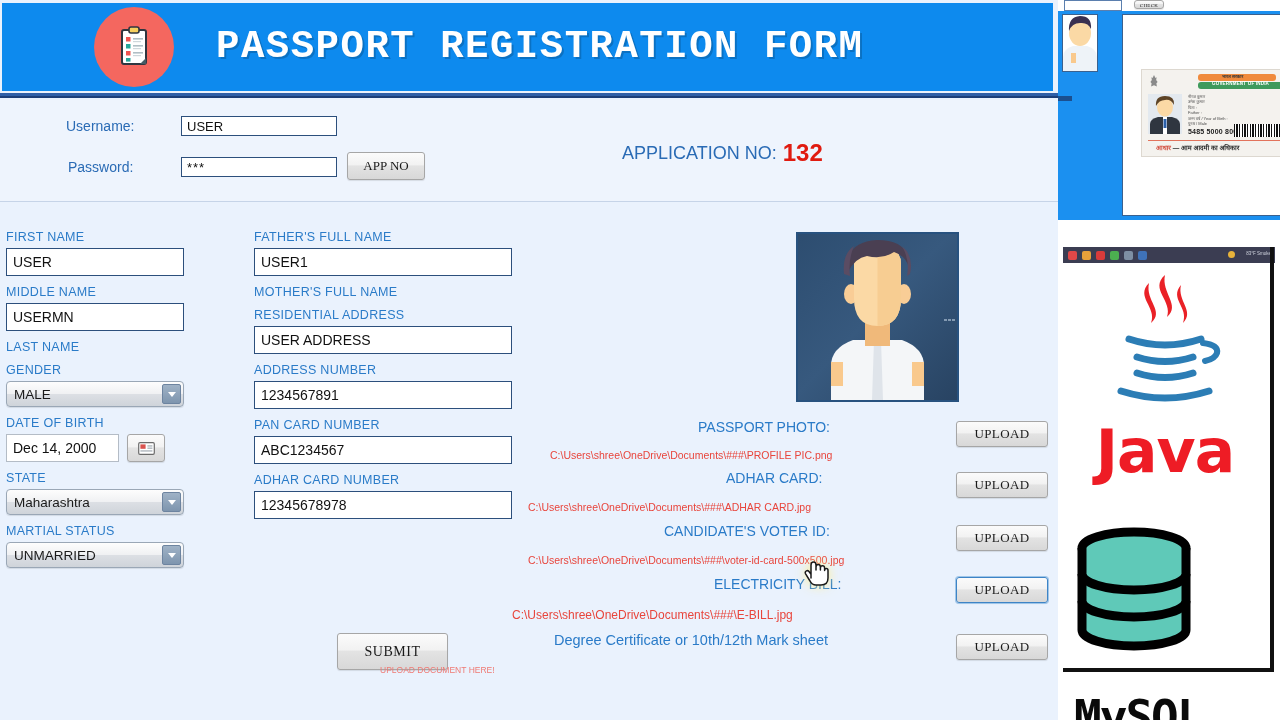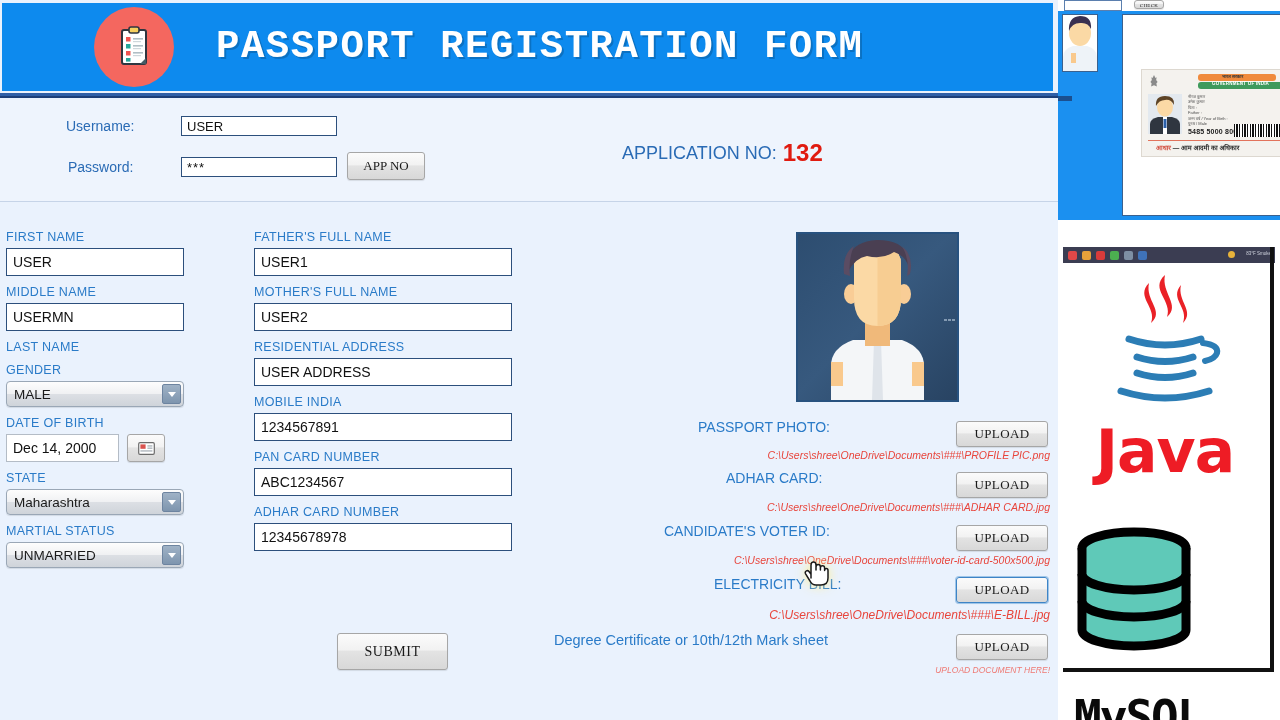--- a/index.html
+++ b/index.html
@@ -199,22 +199,21 @@
     font-size: 13px; letter-spacing: .4px;
   }
   .upload-btn.focused {
     border: 1px solid #3e84c6;
     box-shadow: 0 0 0 1px #9fc6e9, 0 1px 1px rgba(0,0,0,.12);
   }
   .upath {
     color: #e8453c;
     font-size: 10.5px;
     white-space: nowrap;
-    text-align: right;
-    font-style: italic;
+    text-align: left;
   }
 
   
   #right-pane {
     position: absolute;
     left: 1058px; top: 0;
     width: 226px; height: 720px;
     background: #ffffff;
     overflow: hidden;
   }
@@ -471,28 +470,27 @@
     </div>
   </div>
 
   <div id="col-mid">
     <div class="field-block">
       <span class="flabel">FATHER'S FULL NAME</span>
       <input class="ftext" value="USER1" style="">
     </div>
     <div class="field-block">
       <span class="flabel">MOTHER'S FULL NAME</span>
-      <input class="ftext" value="USER2" style="">
     </div>
     <div class="field-block">
       <span class="flabel">RESIDENTIAL ADDRESS</span>
       <input class="ftext" value="USER ADDRESS" style="">
     </div>
     <div class="field-block">
-      <span class="flabel">MOBILE INDIA</span>
+      <span class="flabel">ADDRESS NUMBER</span>
       <input class="ftext" value="1234567891" style="">
     </div>
     <div class="field-block">
       <span class="flabel">PAN CARD NUMBER</span>
       <input class="ftext" value="ABC1234567" style="">
     </div>
     <div class="field-block">
       <span class="flabel">ADHAR CARD NUMBER</span>
       <input class="ftext" value="12345678978" style="">
     </div>

